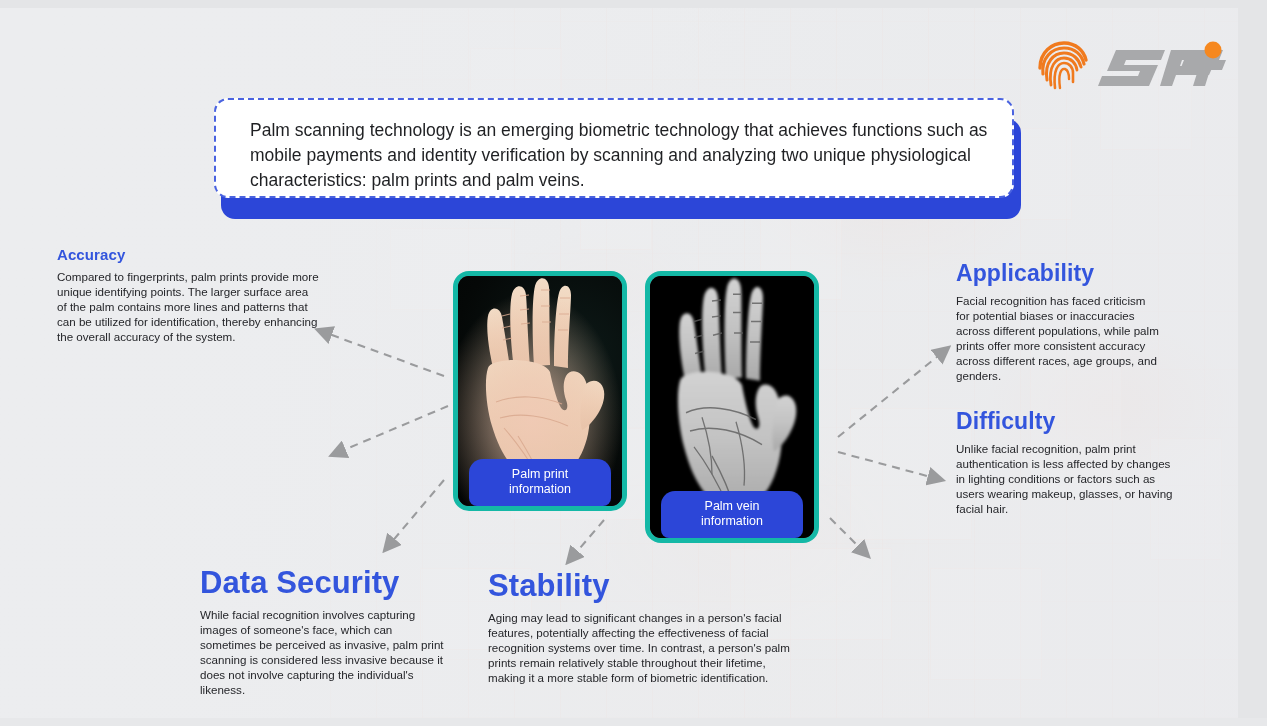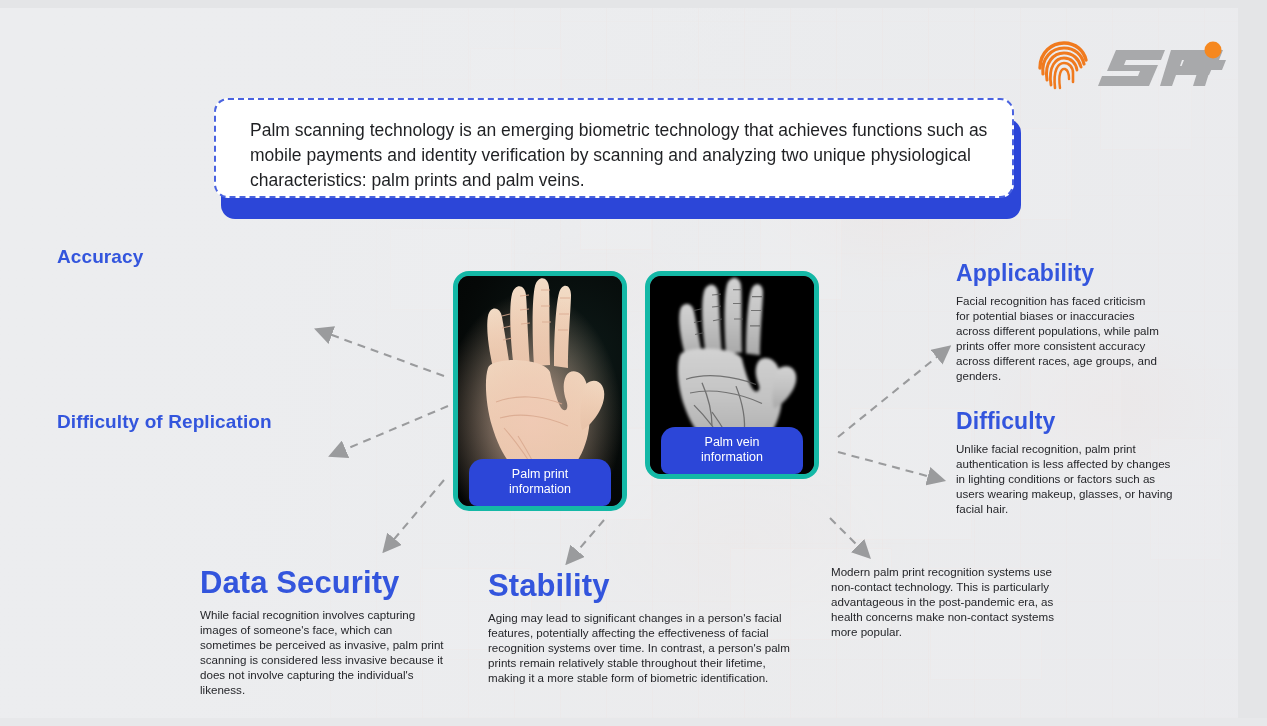--- a/index.html
+++ b/index.html
@@ -72,21 +72,21 @@
     margin:0;padding:18px 22px 0 34px;
     font-size:17.5px;line-height:1.42;color:#1f2023;
   }
 
   
   .card{
     position:absolute;border:5px solid #14b8a6;border-radius:16px;
     overflow:hidden;box-sizing:border-box;
   }
   .card.print{left:453px;top:271px;width:174px;height:240px;}
-  .card.vein{left:645px;top:271px;width:174px;height:208px;}
+  .card.vein{left:645px;top:271px;width:174px;height:272px;}
   .photo{position:absolute;inset:0;background:#050607;}
   .photo .wall{
     position:absolute;inset:0;
     background:radial-gradient(ellipse 120% 90% at 70% 35%, #0d1a18 0%, #050807 60%, #020303 100%);
   }
   .hand{position:absolute;left:0;top:0;width:100%;height:100%;}
   .lbl{
     position:absolute;left:50%;transform:translateX(-50%);bottom:0;
     background:#2c46d8;color:#fff;border-radius:14px 14px 8px 8px;
     font-size:12.5px;line-height:1.22;text-align:center;
@@ -104,21 +104,21 @@
   .feat p{margin:0;font-size:11.6px;line-height:1.30;color:#25262a;}
 
   #f-accuracy   {left:57px; top:246px; width:262px;}
   #f-difficulty {left:57px; top:411px; width:292px;}
   #f-datasec    {left:200px;top:565px; width:248px;}
   #f-stability  {left:488px;top:568px; width:310px;}
   #f-noncontact {left:831px;top:564px; width:225px;}
   #f-applicab   {left:956px;top:243px; width:206px;margin-top:17px;}
   #f-reliab     {left:956px;top:408px; width:222px;}
 
-  #f-accuracy h3,#f-difficulty h3{font-size:19px;}
+  #f-accuracy h3,#f-difficulty h3{font-size:15px;}
   #f-datasec h3,#f-stability h3,#f-noncontact h3{font-size:31px;}
   #f-applicab h3,#f-reliab h3{font-size:23px;}
 
   
   .arrows{position:absolute;left:0;top:0;width:1267px;height:726px;pointer-events:none;}
 </style>
 </head>
 <body>
 
 <div id="stage">
@@ -269,38 +269,37 @@
       <path d="M444 480 L385 550"></path>
       <path d="M604 520 L568 562"></path>
       <path d="M830 518 L868 556"></path>
       <path d="M838 437 L948 348"></path>
       <path d="M838 452 L942 480"></path>
     </g>
   </svg>
 
   <div class="feat" id="f-accuracy">
     <h3>Accuracy</h3>
+    <p>Compared to fingerprints, palm prints provide more unique identifying points. The larger surface area of the palm contains more lines and patterns that can be utilized for identification, thereby enhancing the overall accuracy of the system.</p>
   </div>
 
   <div class="feat" id="f-difficulty">
-    <h3>Difficulty of Replication</h3>
   </div>
 
   <div class="feat" id="f-datasec">
     <h3>Data Security</h3>
     <p>While facial recognition involves capturing images of someone's face, which can sometimes be perceived as invasive, palm print scanning is considered less invasive because it does not involve capturing the individual's likeness.</p>
   </div>
 
   <div class="feat" id="f-stability">
     <h3>Stability</h3>
     <p>Aging may lead to significant changes in a person's facial features, potentially affecting the effectiveness of facial recognition systems over time. In contrast, a person's palm prints remain relatively stable throughout their lifetime, making it a more stable form of biometric identification.</p>
   </div>
 
   <div class="feat" id="f-noncontact">
-    <p>Modern palm print recognition systems use non-contact technology. This is particularly advantageous in the post-pandemic era, as health concerns make non-contact systems more popular.</p>
   </div>
 
   <div class="feat" id="f-applicab">
     <h3>Applicability</h3>
     <p>Facial recognition has faced criticism for potential biases or inaccuracies across different populations, while palm prints offer more consistent accuracy across different races, age groups, and genders.</p>
   </div>
 
   <div class="feat" id="f-reliab">
     <h3>Difficulty</h3>
     <p>Unlike facial recognition, palm print authentication is less affected by changes in lighting conditions or factors such as users wearing makeup, glasses, or having facial hair.</p>

